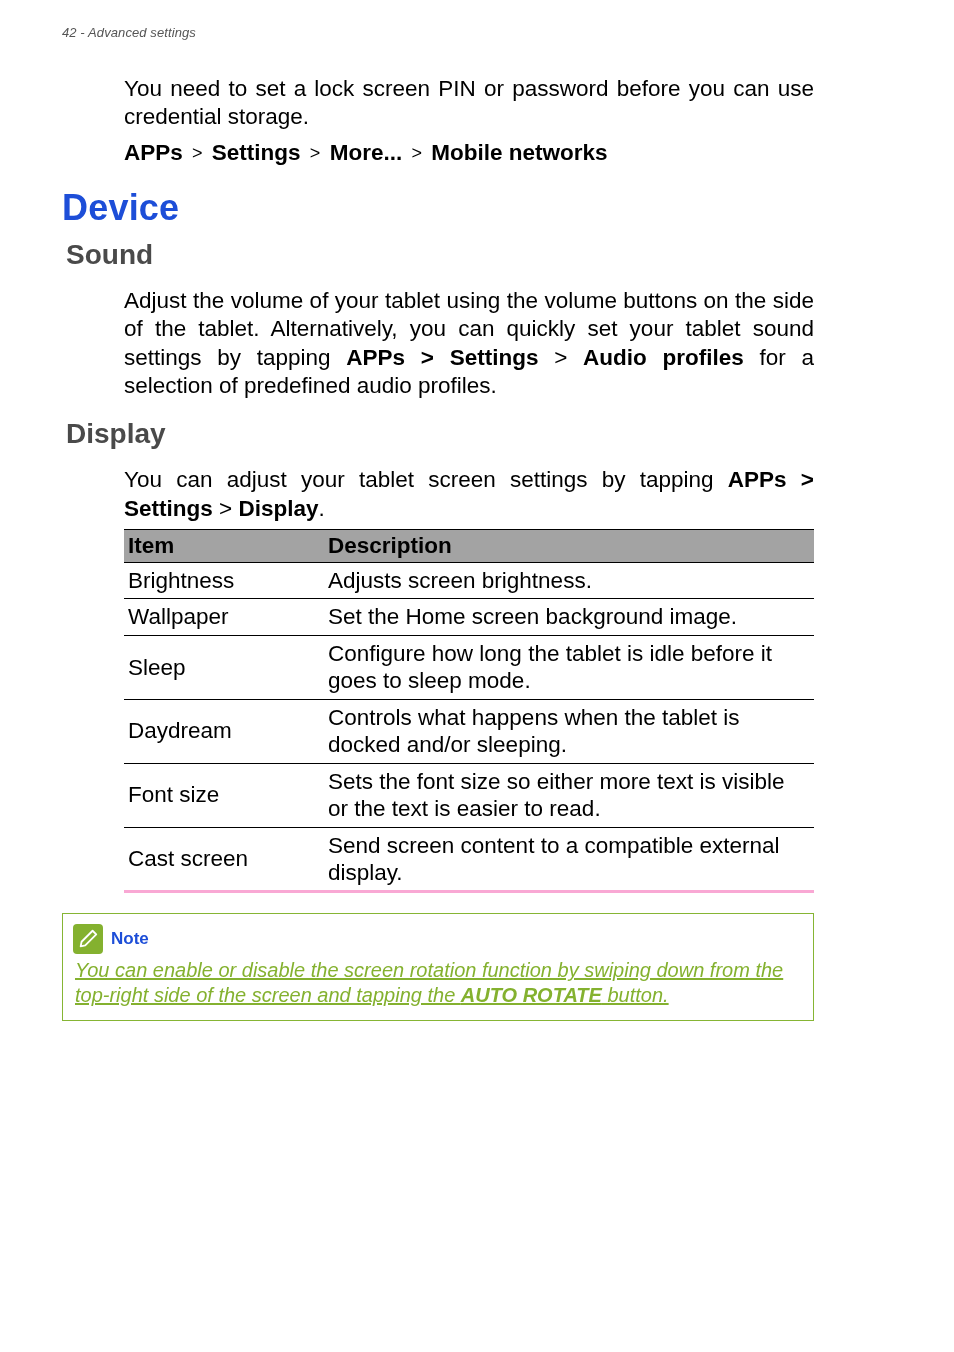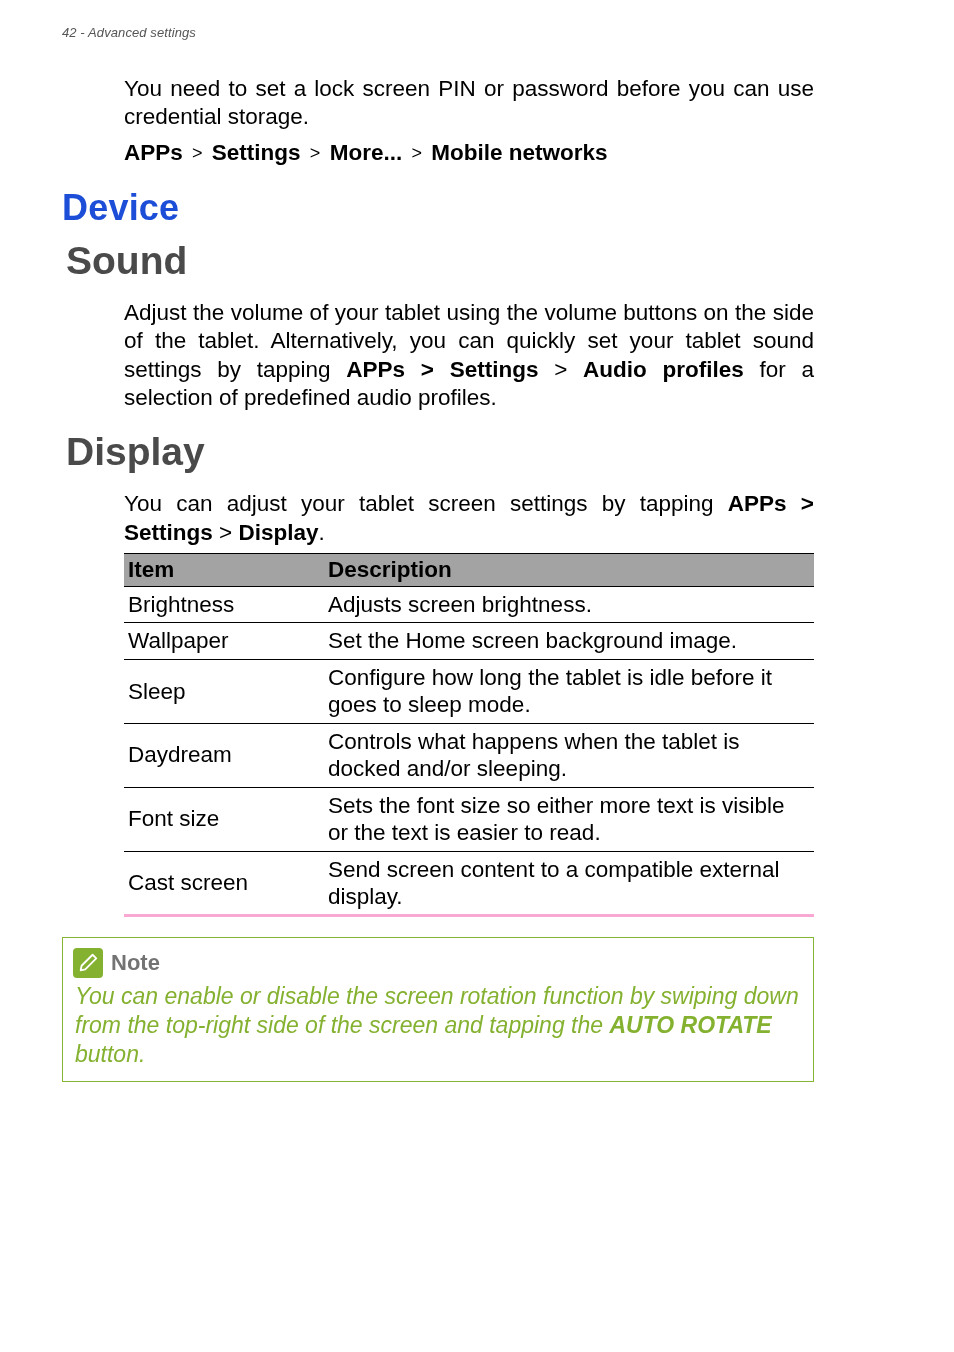--- a/index.html
+++ b/index.html
@@ -4,35 +4,35 @@
 <style>
   * { box-sizing: border-box; margin: 0; padding: 0; }
   html, body { width: 954px; background: #fff; font-family: Arial, Helvetica, sans-serif; color: #000; }
   .page { width: 876px; min-height: 1352px; padding: 25px 62px 30px 62px; position: relative; }
   .pghdr { font-size: 13px; font-style: italic; color: #555; margin-bottom: 35px; letter-spacing: 0.1px; }
   .body-indent { padding-left: 62px; }
   .para { font-size: 22.5px; line-height: 1.26; text-align: justify; text-justify: inter-word; margin-bottom: 6px; }
   .breadcrumb { font-size: 22.5px; line-height: 1.3; margin-bottom: 20px; font-weight: 700; }
   .breadcrumb .gt { font-weight: 400; font-size: 18px; vertical-align: 1px; margin: 0 3px; }
   .h1 { font-size: 36px; font-weight: 700; color: #1d4ed8; margin: 8px 0 10px 0; letter-spacing: 0.2px; }
-  .h2 { font-size: 39px; font-weight: 700; color: #4a4a4a; margin: 8px 0 16px 0; padding-left: 4px; }
+  .h2 { font-size: 28px; font-weight: 700; color: #4a4a4a; margin: 8px 0 16px 0; padding-left: 4px; }
   .inline-b { font-weight: 700; }
 
   table.items { width: 100%; border-collapse: collapse; margin-top: 6px; margin-bottom: 20px; font-size: 22.5px; }
   table.items th { background: #a3a3a3; color: #000; font-weight: 700; text-align: left; padding: 3px 6px 3px 4px; border-top: 1px solid #000; font-size: 22.5px; }
   table.items th.col1 { width: 200px; }
   table.items td { padding: 4px 6px 4px 4px; vertical-align: middle; border-top: 1px solid #000; line-height: 1.22; }
   table.items tr:last-child td { border-bottom: 3px solid #f9a8d4; }
 
   .note-box { border: 1px solid #86b534; margin-top: 10px; padding: 0 12px 12px 12px; position: relative; }
   .note-head { display: flex; align-items: center; gap: 8px; margin-top: 10px; margin-bottom: 4px; }
   .note-icon-wrap { width: 30px; height: 30px; background: #84b12f; border-radius: 4px; display: flex; align-items: center; justify-content: center; margin-left: -2px; }
   .note-icon-wrap svg { display: block; }
-  .note-title { font-size: 22px; font-weight: 700; color: #737373; }
-  .note-body { font-size: 23px; font-style: italic; color: #84b12f; line-height: 1.25; padding-left: 0; }
+  .note-title { font-size: 17px; font-weight: 700; color: #1d4ed8; }
+  .note-body { font-size: 20px; font-style: italic; color: #84b12f; line-height: 1.25; padding-left: 0; text-decoration: underline; }
   .note-body .nb-bold { font-weight: 700; font-style: italic; }
 
   .j { text-align: justify; text-align-last: left; }
 </style>
 </head>
 <body>
 
 <div class="page">
 
   <div class="pghdr">42 - Advanced settings</div>

